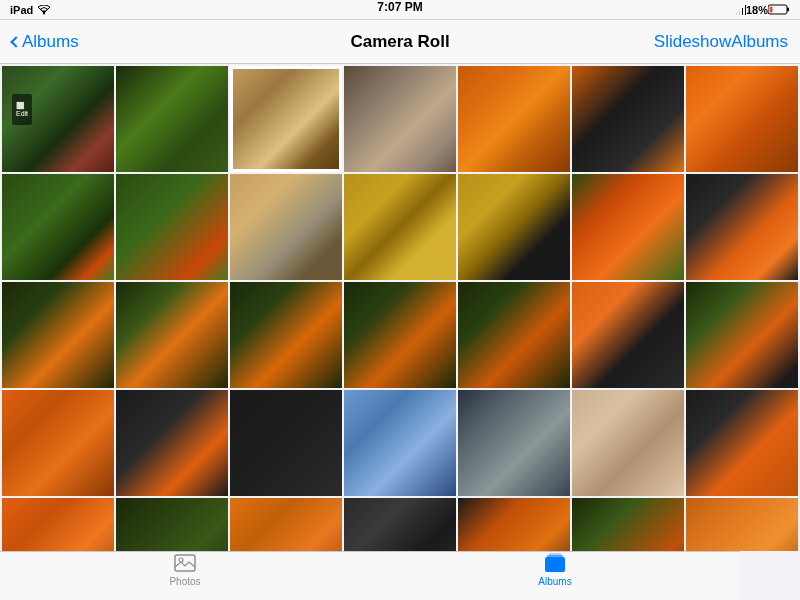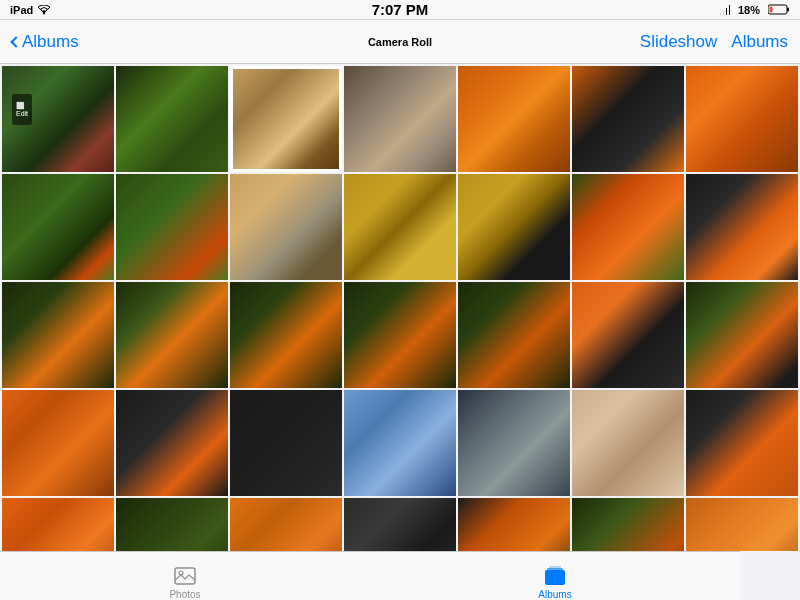--- a/index.html
+++ b/index.html
@@ -9,30 +9,29 @@
       background: #f2f2f7;
       font-family: -apple-system, 'Helvetica Neue', Arial, sans-serif;
       overflow: hidden;
     }
 
     
     #status-bar {
       height: 20px;
       background: #f8f8f8;
       display: flex;
-      align-items: center;
       justify-content: space-between;
       padding: 0 10px;
       font-size: 11px;
       font-weight: 600;
       border-bottom: 1px solid #d0d0d0;
     }
     .status-left { display: flex; align-items: center; gap: 4px; }
-    .status-center { position: absolute; left: 50%; transform: translateX(-50%); font-size: 15px; font-weight: 600; }
-    .status-right { display: flex; align-items: center; gap: 8px; font-size: 11px; }
+    .status-center { position: absolute; left: 50%; transform: translateX(-50%); font-size: 12px; font-weight: 600; }
+    .status-right { display: flex; align-items: center; gap: 0; font-size: 11px; }
 
     
     #nav-bar {
       height: 44px;
       background: rgba(248,248,248,0.97);
       border-bottom: 1px solid #c8c8c8;
       display: flex;
       align-items: center;
       justify-content: space-between;
       padding: 0 12px;
@@ -40,29 +39,29 @@
     #nav-bar .nav-left { display: flex; align-items: center; }
     #nav-bar .nav-left a {
       color: #007aff;
       font-size: 17px;
       text-decoration: none;
       display: flex;
       align-items: center;
       gap: 4px;
     }
     #nav-bar .nav-title {
-      font-size: 11px;
+      font-size: 17px;
       font-weight: 600;
       color: #000;
       position: absolute;
       left: 50%;
       transform: translateX(-50%);
       text-align: center;
     }
-    #nav-bar .nav-right { display: flex; align-items: center; gap: 14px; }
+    #nav-bar .nav-right { display: flex; align-items: center; }
     #nav-bar .nav-right a { color: #007aff; font-size: 17px; text-decoration: none; }
 
     
     #photo-grid {
       overflow-y: auto;
       height: calc(600px - 20px - 44px - 49px);
       background: #f2f2f7;
       padding: 2px;
     }
     .grid-row {
@@ -139,21 +138,21 @@
     
     #tab-bar {
       position: absolute;
       bottom: 0;
       left: 0;
       width: 740px;
       height: 49px;
       background: rgba(248,248,248,0.97);
       border-top: 1px solid #c8c8c8;
       display: flex;
-      align-items: flex-end;
+      align-items: flex-start;
     }
     .tab-item {
       flex: 1;
       display: flex;
       flex-direction: column;
       align-items: center;
       justify-content: center;
       gap: 2px;
       cursor: pointer;
     }

